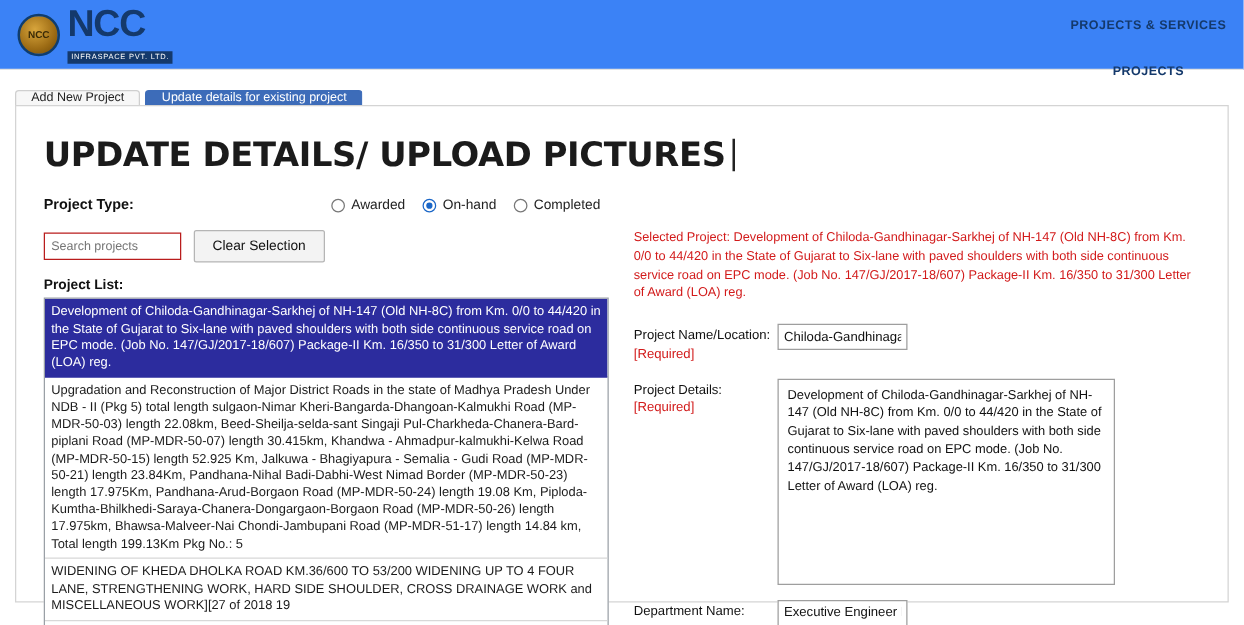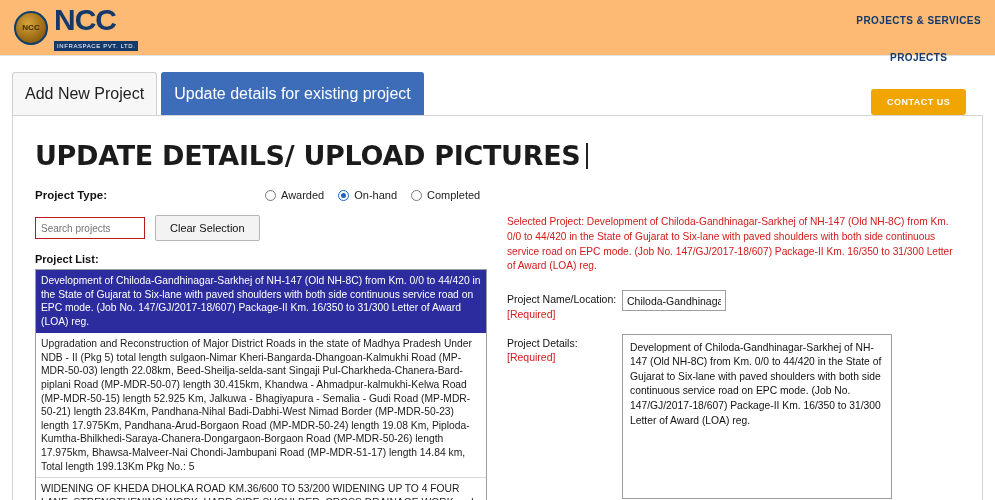--- a/index.html
+++ b/index.html
@@ -7,21 +7,21 @@
     margin: 0; padding: 0;
     width: 995px; height: 500px;
     overflow: hidden;
     background: #ffffff;
     font-family: "Liberation Sans", sans-serif;
   }
 
   
   .site-header {
     height: 56px;
-    background: #fdba74;
+    background: #3b82f6;
     border-bottom: 1px solid #e2e2e2;
     display: flex;
     align-items: center;
     padding: 0 14px;
     position: relative;
   }
   .logo-wrap { display: flex; align-items: center; gap: 6px; }
   .logo-emblem {
     width: 34px; height: 34px;
     border-radius: 50%;
@@ -54,22 +54,22 @@
     font-size: 9px; letter-spacing: 0.5px;
   }
 
   
   .tabs-row {
     padding: 16px 12px 0 12px;
     display: flex; align-items: flex-end; gap: 4px;
     background: #ffffff;
   }
   .tab {
-    font-size: 16px;
-    padding: 12px 12px;
+    font-size: 10px;
+    padding: 0 12px;
     border: 1px solid #cfcfcf;
     border-bottom: none;
     border-radius: 3px 3px 0 0;
     background: #f7f7f7;
     color: #222;
     cursor: pointer;
   }
   .tab.active {
     background: #3d6cb9;
     border-color: #3d6cb9;

